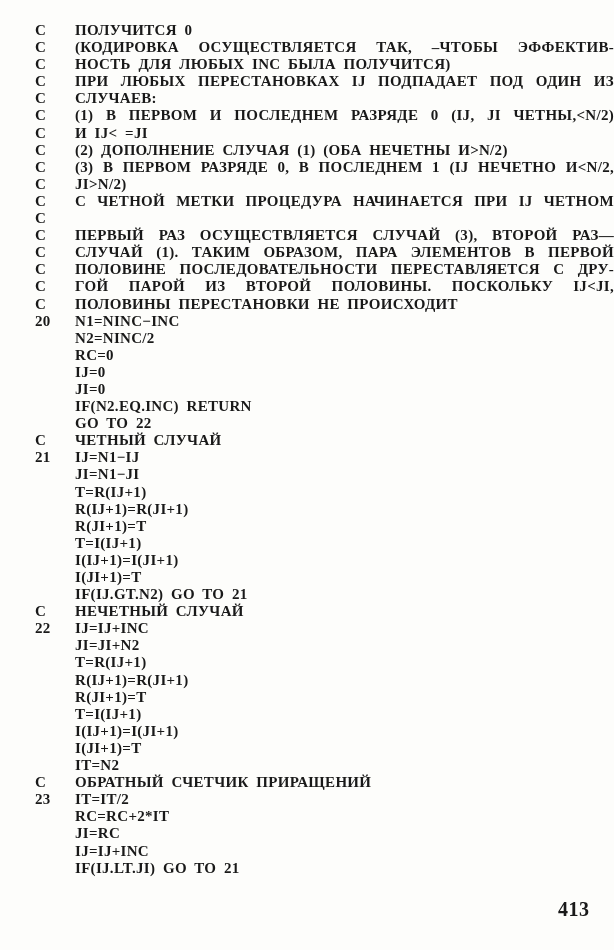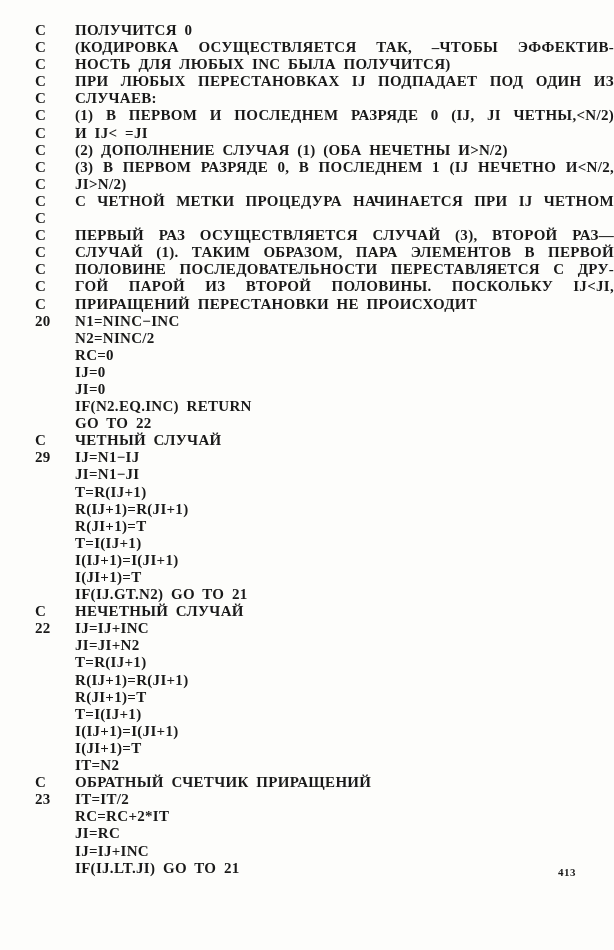--- a/index.html
+++ b/index.html
@@ -39,23 +39,23 @@
     word-spacing: 0.24em;
     white-space: nowrap;
   }
   .row.justify .txt {
     white-space: normal;
     text-align: justify;
     text-align-last: justify;
   }
   .page-number {
     position: absolute;
-    top: 864px;
+    top: 901px;
     left: 558px;
-    font-size: 11px;
+    font-size: 20px;
     line-height: 17px;
     letter-spacing: 0.5px;
   }
 </style>
 </head>
 <body>
 
 <div class="page">
   <div class="listing" id="listing">
       <div class="row">
@@ -116,21 +116,21 @@
       <div class="row justify">
         <span class="lab">C</span>
         <span class="txt">ПОЛОВИНЕ ПОСЛЕДОВАТЕЛЬНОСТИ ПЕРЕСТАВЛЯЕТСЯ С ДРУ-</span>
       </div>
       <div class="row justify">
         <span class="lab">C</span>
         <span class="txt">ГОЙ ПАРОЙ ИЗ ВТОРОЙ ПОЛОВИНЫ. ПОСКОЛЬКУ IJ&lt;JI,</span>
       </div>
       <div class="row">
         <span class="lab">C</span>
-        <span class="txt">ПРИРАЩЕНИЙ ПЕРЕСТАНОВКИ НЕ ПРОИСХОДИТ</span>
+        <span class="txt">ПОЛОВИНЫ ПЕРЕСТАНОВКИ НЕ ПРОИСХОДИТ</span>
       </div>
       <div class="row">
         <span class="lab">20</span>
         <span class="txt">N1=NINC−INC</span>
       </div>
       <div class="row">
         <span class="lab"></span>
         <span class="txt">N2=NINC/2</span>
       </div>
       <div class="row">
@@ -151,21 +151,21 @@
       </div>
       <div class="row">
         <span class="lab"></span>
         <span class="txt">GO TO 22</span>
       </div>
       <div class="row">
         <span class="lab">C</span>
         <span class="txt">ЧЕТНЫЙ СЛУЧАЙ</span>
       </div>
       <div class="row">
-        <span class="lab">29</span>
+        <span class="lab">21</span>
         <span class="txt">IJ=N1−IJ</span>
       </div>
       <div class="row">
         <span class="lab"></span>
         <span class="txt">JI=N1−JI</span>
       </div>
       <div class="row">
         <span class="lab"></span>
         <span class="txt">T=R(IJ+1)</span>
       </div>

